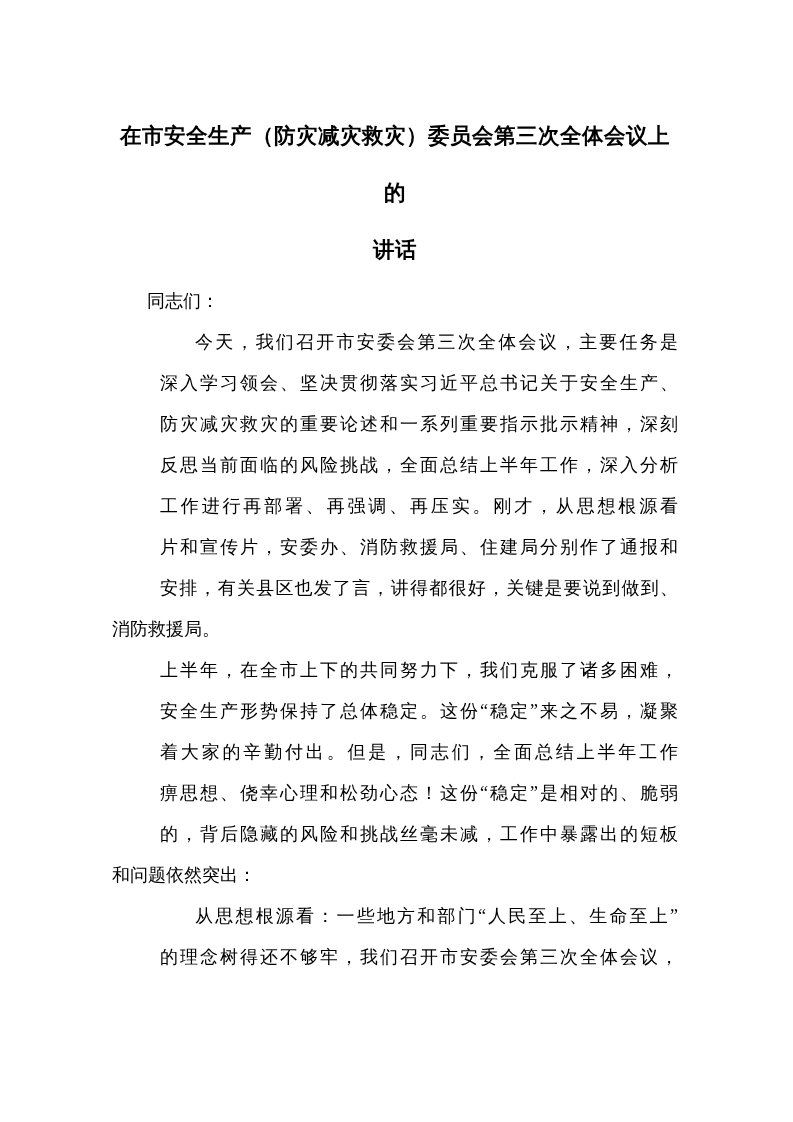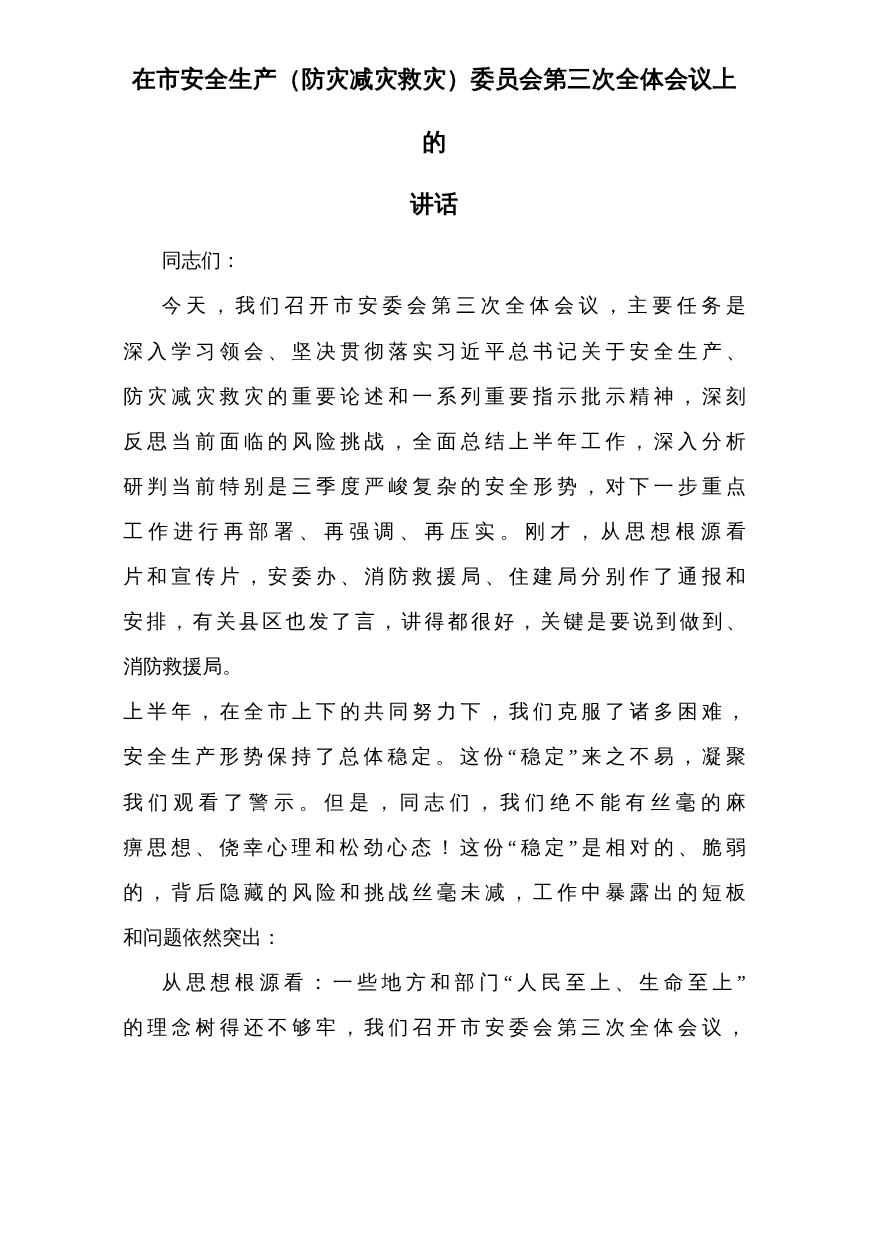--- a/index.html
+++ b/index.html
@@ -7,21 +7,21 @@
     padding: 0;
     background: #ffffff;
   }
   .page {
     position: relative;
     width: 793px;
     height: 1122px;
     margin: 0 auto;
     background: #ffffff;
     box-sizing: border-box;
-    padding: 44px 115px 0 112px;
+    padding: 108px 115px 0 112px;
     overflow: hidden;
     font-family: "Liberation Serif", serif;
     color: #000000;
   }
   .doc-title {
     margin: 0;
     font-size: 21.5px;
     font-weight: bold;
     line-height: 57px;
     text-align: center;
@@ -34,46 +34,46 @@
   }
   .ln {
     height: 41px;
     white-space: nowrap;
     overflow: visible;
   }
   .fill {
     white-space: normal;
     text-align: justify;
     text-align-last: justify;
+    margin-left: 48px;
   }
   .indent {
     text-indent: 35px;
   }
 </style>
 </head>
 <body>
 
 <div class="page">
   <h1 class="doc-title">
     <div>在市安全生产（防灾减灾救灾）委员会第三次全体会议上的</div>
     <div>讲话</div>
   </h1>
   <div class="doc-body">
     <div class="ln indent">同志们：</div>
     <div class="ln indent fill">今天，我们召开市安委会第三次全体会议，主要任务是</div>
     <div class="ln fill">深入学习领会、坚决贯彻落实习近平总书记关于安全生产、</div>
     <div class="ln fill">防灾减灾救灾的重要论述和一系列重要指示批示精神，深刻</div>
     <div class="ln fill">反思当前面临的风险挑战，全面总结上半年工作，深入分析</div>
-    <div class="ln fill">研判当前特别是三季度严峻复杂的安全形势，对下一步重点</div>
     <div class="ln fill">工作进行再部署、再强调、再压实。刚才，从思想根源看</div>
     <div class="ln fill">片和宣传片，安委办、消防救援局、住建局分别作了通报和</div>
     <div class="ln fill">安排，有关县区也发了言，讲得都很好，关键是要说到做到、</div>
     <div class="ln">消防救援局。</div>
     <div class="ln fill">上半年，在全市上下的共同努力下，我们克服了诸多困难，</div>
     <div class="ln fill">安全生产形势保持了总体稳定。这份“稳定”来之不易，凝聚</div>
-    <div class="ln fill">我们观看了警示。但是，同志们，我们绝不能有丝毫的麻</div>
+    <div class="ln fill">着大家的辛勤付出。但是，同志们，全面总结上半年工作</div>
     <div class="ln fill">痹思想、侥幸心理和松劲心态！这份“稳定”是相对的、脆弱</div>
     <div class="ln fill">的，背后隐藏的风险和挑战丝毫未减，工作中暴露出的短板</div>
     <div class="ln">和问题依然突出：</div>
     <div class="ln indent fill">从思想根源看：一些地方和部门“人民至上、生命至上”</div>
     <div class="ln fill">的理念树得还不够牢，我们召开市安委会第三次全体会议，</div>
   </div>
 </div>
 
 </body></html>

